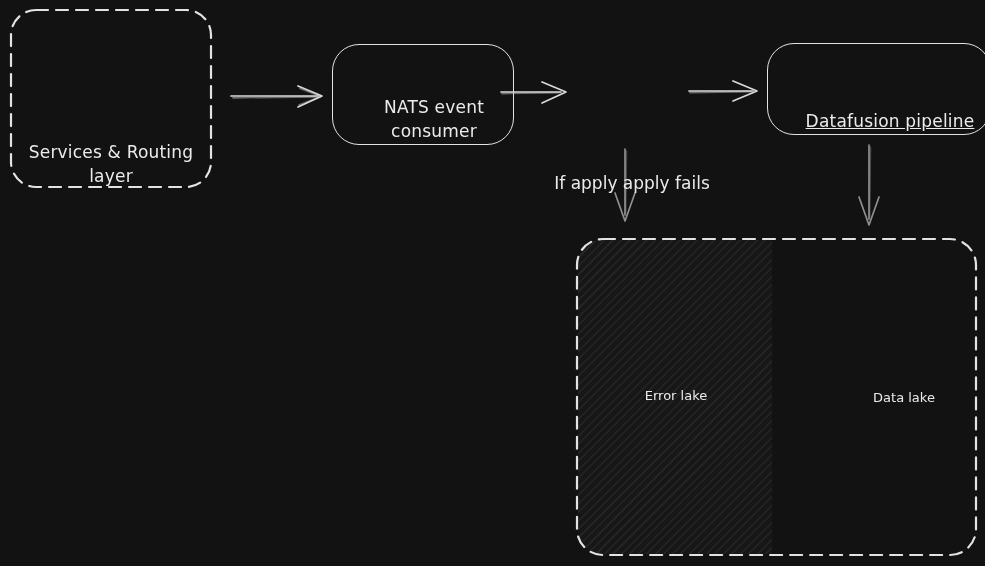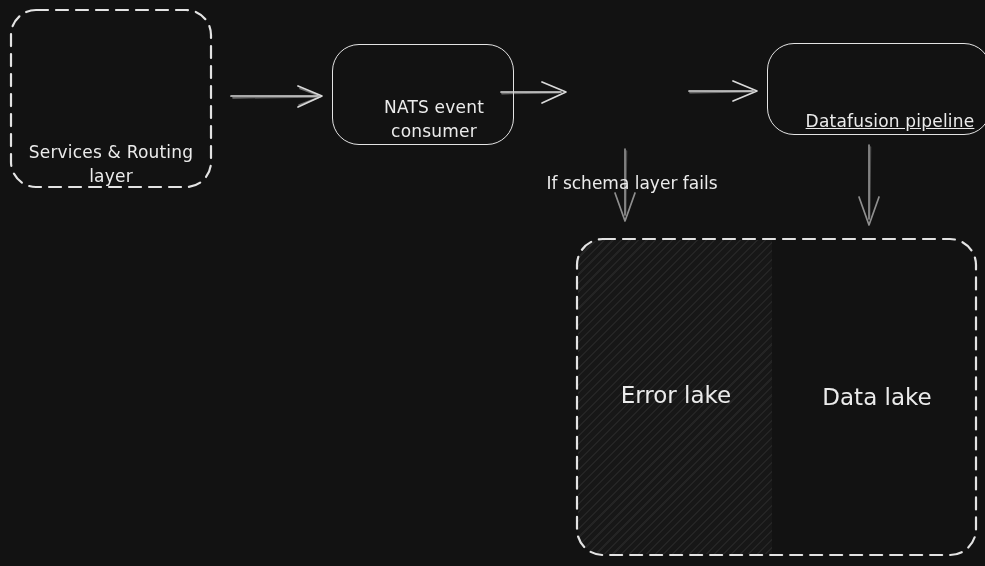--- a/index.html
+++ b/index.html
@@ -59,24 +59,24 @@
   #arrow-3{left:686px;top:76px;}
   #arrow-4{left:609px;top:147px;}
   #arrow-5{left:853px;top:143px;}
   #edge-fail-label{
     position:absolute;left:632px;top:173px;
     transform:translateX(-50%);
     font-size:17px;white-space:nowrap;z-index:5;
   }
   .lake-label{
     position:absolute;transform:translate(-50%,-50%);
-    font-size:23px;white-space:nowrap;z-index:4;
+    font-size:13px;white-space:nowrap;z-index:4;
   }
   #lbl-error-lake{left:676px;top:395px;}
-  #lbl-data-lake{left:877px;top:397px;}
+  #lbl-data-lake{left:904px;top:397px;}
 </style>
 </head>
 <body>
 
 <div class="canvas">
 
   <div class="node" id="node-services">
     <svg class="border-svg" viewBox="0 0 204 181">
       <rect x="2" y="2" width="200" height="177" rx="25"></rect>
     </svg>
@@ -112,21 +112,21 @@
   <div class="node solid" id="node-datafusion">
     <span class="label">Datafusion pipeline</span>
   </div>
 
   <svg class="arrow muted" id="arrow-4" width="32" height="80">
     <path d="M16,2 L16,68"></path>
     <path class="sketch" d="M17.4,4 L16.6,66"></path>
     <path d="M6,46 L16,74 L26,46"></path>
   </svg>
 
-  <div id="edge-fail-label">If schema layer fails</div>
+  <div id="edge-fail-label">If apply apply fails</div>
 
   <svg class="arrow muted" id="arrow-5" width="32" height="88">
     <path d="M16,2 L16,76"></path>
     <path class="sketch" d="M17.4,4 L16.6,74"></path>
     <path d="M6,54 L16,82 L26,54"></path>
   </svg>
 
   <div id="hatch"></div>
 
   <div class="node" id="lake-container">

